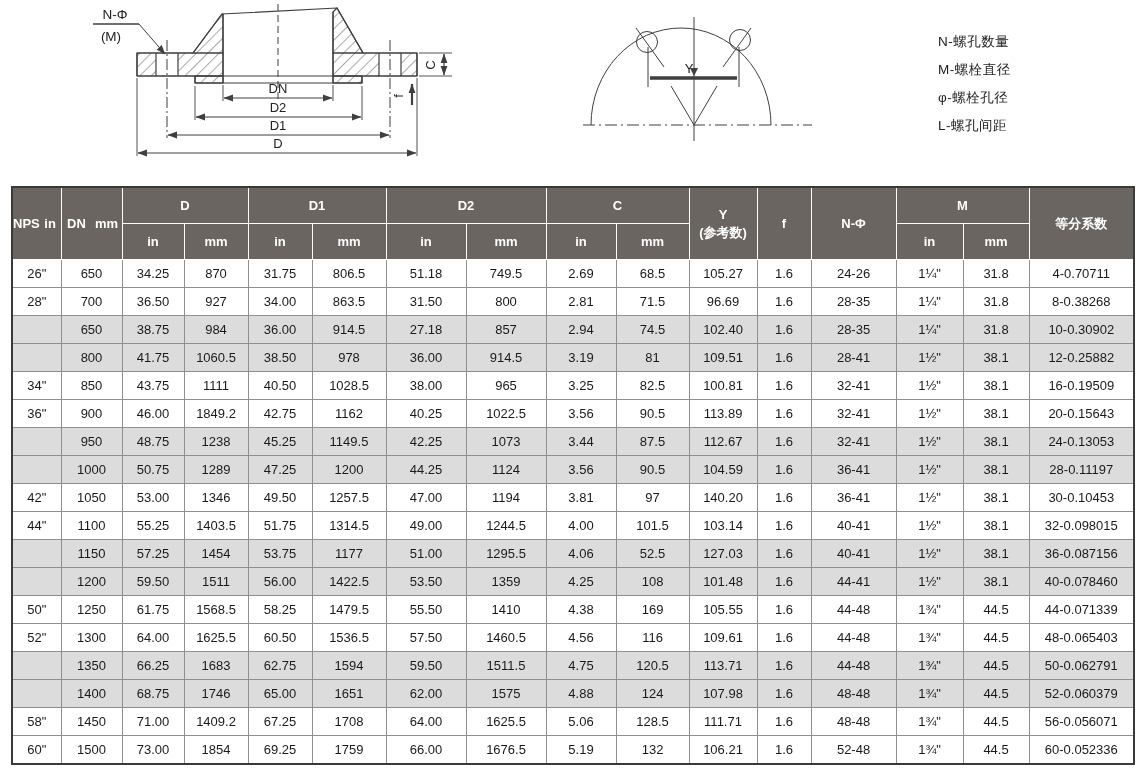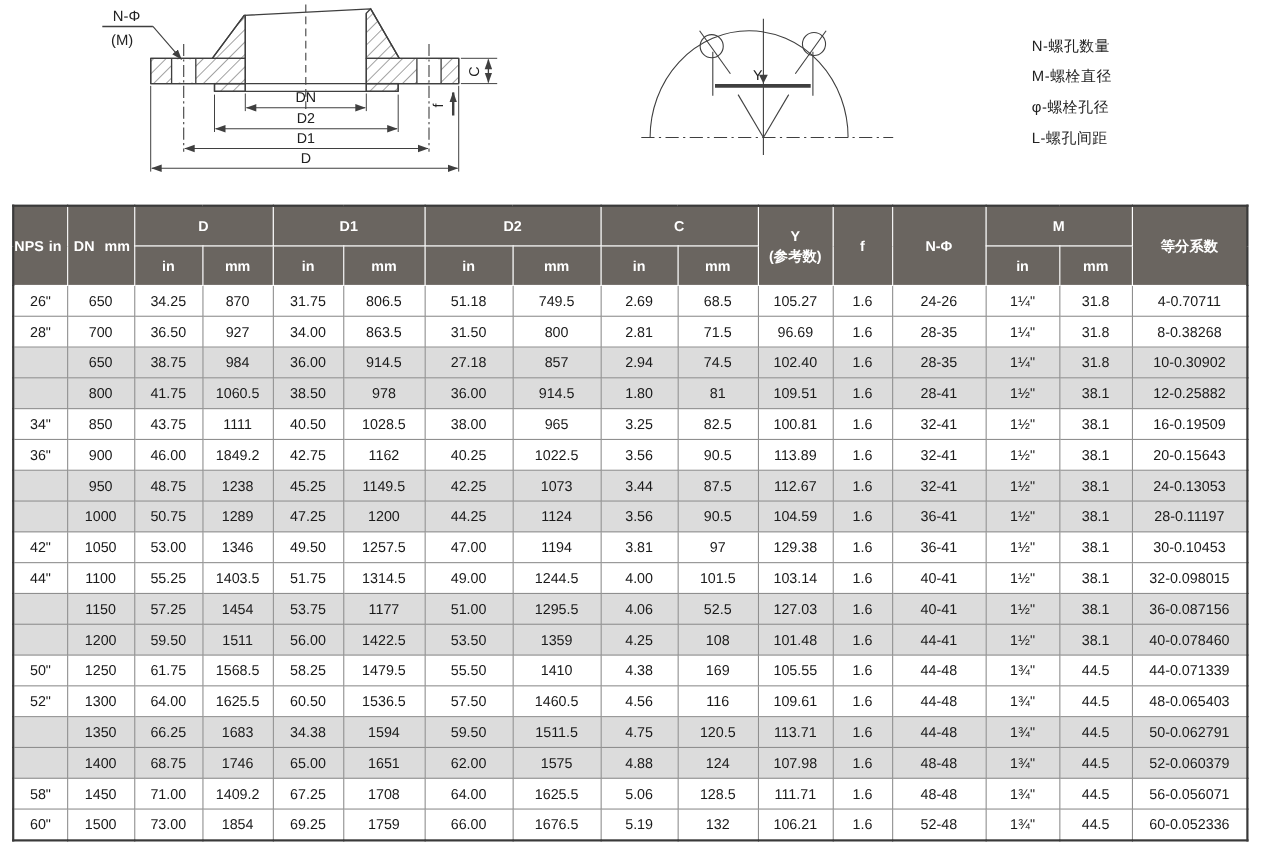--- a/index.html
+++ b/index.html
@@ -243,21 +243,21 @@
       </tr>
       <tr class="shaded">
         <td></td>
         <td>800</td>
         <td>41.75</td>
         <td>1060.5</td>
         <td>38.50</td>
         <td>978</td>
         <td>36.00</td>
         <td>914.5</td>
-        <td>1.80</td>
+        <td>3.19</td>
         <td>81</td>
         <td>109.51</td>
         <td>1.6</td>
         <td>28-41</td>
         <td>1½"</td>
         <td>38.1</td>
         <td>12-0.25882</td>
       </tr>
       <tr>
         <td>34"</td>
@@ -335,21 +335,21 @@
         <td>42"</td>
         <td>1050</td>
         <td>53.00</td>
         <td>1346</td>
         <td>49.50</td>
         <td>1257.5</td>
         <td>47.00</td>
         <td>1194</td>
         <td>3.81</td>
         <td>97</td>
-        <td>129.38</td>
+        <td>140.20</td>
         <td>1.6</td>
         <td>36-41</td>
         <td>1½"</td>
         <td>38.1</td>
         <td>30-0.10453</td>
       </tr>
       <tr>
         <td>44"</td>
         <td>1100</td>
         <td>55.25</td>
@@ -437,21 +437,21 @@
         <td>44-48</td>
         <td>1¾"</td>
         <td>44.5</td>
         <td>48-0.065403</td>
       </tr>
       <tr class="shaded">
         <td></td>
         <td>1350</td>
         <td>66.25</td>
         <td>1683</td>
-        <td>34.38</td>
+        <td>62.75</td>
         <td>1594</td>
         <td>59.50</td>
         <td>1511.5</td>
         <td>4.75</td>
         <td>120.5</td>
         <td>113.71</td>
         <td>1.6</td>
         <td>44-48</td>
         <td>1¾"</td>
         <td>44.5</td>

